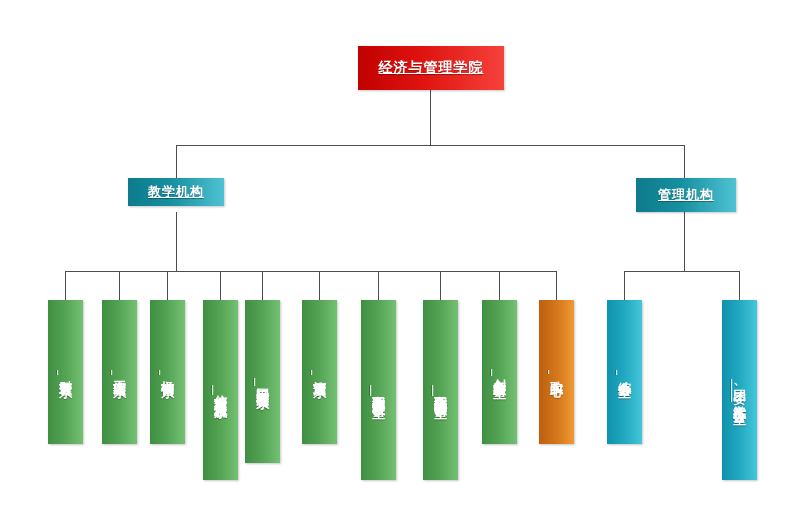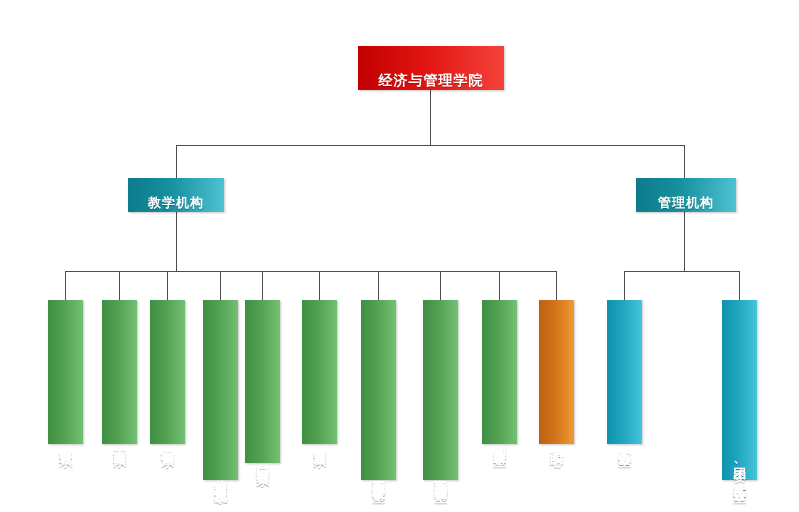--- a/index.html
+++ b/index.html
@@ -24,27 +24,28 @@
     background: #4d4d4d;
   }
   .line-v { width: 1px; }
   .line-h { height: 1px; }
 
   
   .node {
     position: absolute;
     box-sizing: border-box;
     display: flex;
-    align-items: flex-end;
+    align-items: center;
     justify-content: center;
     color: #ffffff;
     font-weight: bold;
     letter-spacing: 0.5px;
     text-shadow: 0 1px 1px rgba(0,0,0,0.28);
     box-shadow: 1px 1px 2px rgba(0,0,0,0.22);
+    text-decoration: underline;
   }
 
   
   .node.root {
     background: linear-gradient(to right, #c10000 0%, #e01411 45%, #f4423a 100%);
     font-size: 14px;
     letter-spacing: 1px;
   }
 
   
@@ -106,21 +107,21 @@
 
   <div class="line-v" style="left:684px; top:212px; height:59px;"></div>
   <div class="line-h" style="left:624px; top:271px; width:115px;"></div>
   <div class="line-v" style="left:624px; top:271px; height:29px;"></div>
   <div class="line-v" style="left:739px; top:271px; height:29px;"></div>
 
   <div class="node root" style="left:358px; top:46px; width:146px; height:44px;">
     <span>经济与管理学院</span>
   </div>
 
-  <div class="node branch" style="left:128px; top:178px; width:96px; height:34px;">
+  <div class="node branch" style="left:128px; top:178px; width:96px; height:28px;">
     <span>教学机构</span>
   </div>
 
   <div class="node branch" style="left:636px; top:178px; width:100px; height:34px;">
     <span>管理机构</span>
   </div>
 
   <div class="node leaf-green" style="left:48px; top:300px; width:35px; height:144px;">
     <span class="vtext">财务管理系</span>
   </div>

